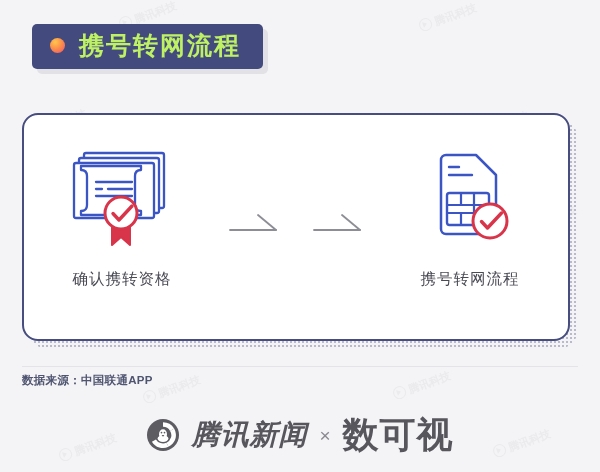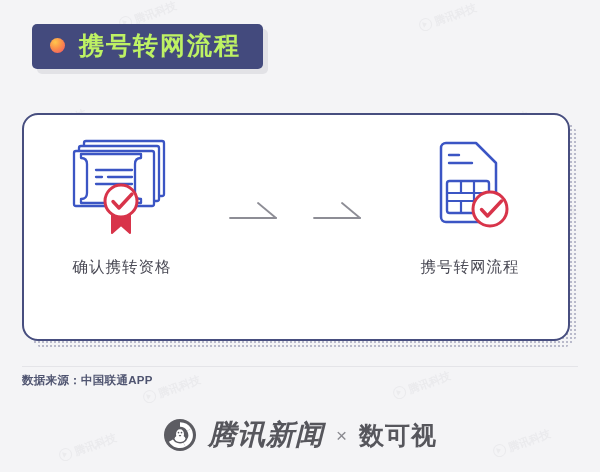--- a/index.html
+++ b/index.html
@@ -38,21 +38,21 @@
   .card-wrap{position:absolute;left:22px;top:113px;width:548px;height:228px;z-index:10;}
   .card-dots{position:absolute;left:7px;top:7px;width:548px;height:228px;
       border-radius:16px;
       background-image:radial-gradient(#b9bacb 0.9px,transparent 0.9px);
       background-size:4px 4px;background-position:0 0;}
   .card{position:absolute;left:0;top:0;width:548px;height:228px;
       box-sizing:border-box;background:#ffffff;
       border:2.2px solid #474e7f;border-radius:16px;}
 
   .steps{position:absolute;inset:0;display:flex;align-items:flex-start;
-      justify-content:space-between;padding:18px 22px 0 22px;box-sizing:border-box;}
+      justify-content:space-between;padding:30px 22px 0 22px;box-sizing:border-box;}
   .step{width:152px;display:flex;flex-direction:column;align-items:center;}
   .step-icon{height:108px;display:flex;align-items:center;justify-content:center;}
   .step-label{margin-top:16px;font-size:15.5px;color:#4a4a55;
       letter-spacing:1px;white-space:nowrap;font-weight:400;}
 
   .arrow{width:58px;height:108px;display:flex;align-items:center;
       justify-content:center;flex:none;margin-top:26px;}
 
   
   .divider{position:absolute;left:22px;top:366px;width:556px;height:1px;
@@ -61,21 +61,21 @@
       font-size:11.5px;font-weight:700;color:#4f5470;letter-spacing:.3px;text-align:center;}
 
   .brand{position:absolute;left:0;right:0;top:412px;height:46px;z-index:10;
       display:flex;align-items:center;justify-content:center;gap:11px;}
   .brand-logo{width:34px;height:34px;flex:none;}
   .brand-name{font-size:28px;font-weight:700;font-style:italic;
       color:#56565c;letter-spacing:1px;line-height:1;
       font-family:"Liberation Serif","DejaVu Serif",serif;}
   .brand-x{font-size:19px;color:#8a8a90;font-weight:400;line-height:1;
       padding:0 1px;}
-  .brand-partner{font-size:25px;font-weight:700;color:#56565c;
+  .brand-partner{font-size:36px;font-weight:700;color:#56565c;
       letter-spacing:1px;line-height:1;
       font-family:"DejaVu Sans",sans-serif;}
 </style>
 </head>
 <body>
 
 <div class="wm-layer" id="wm-layer">
     <div class="wm" style="left: 118px; top: 8px;"><span class="wm-c"></span>腾讯科技</div>
     <div class="wm" style="left: 418px; top: 10px;"><span class="wm-c"></span>腾讯科技</div>
     <div class="wm" style="left: 28px; top: 116px;"><span class="wm-c"></span>腾讯科技</div>

